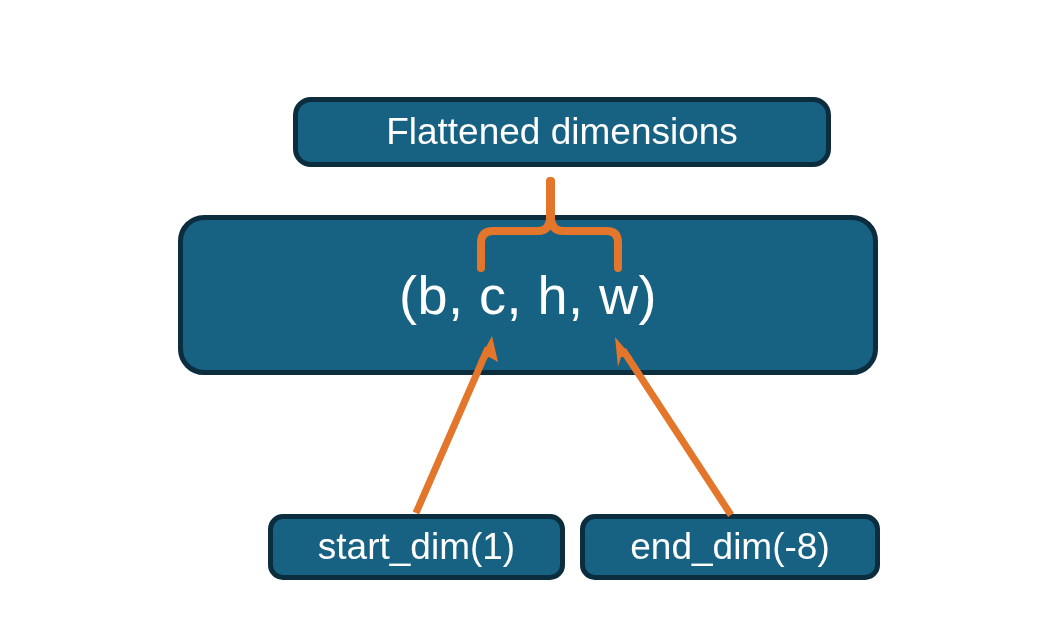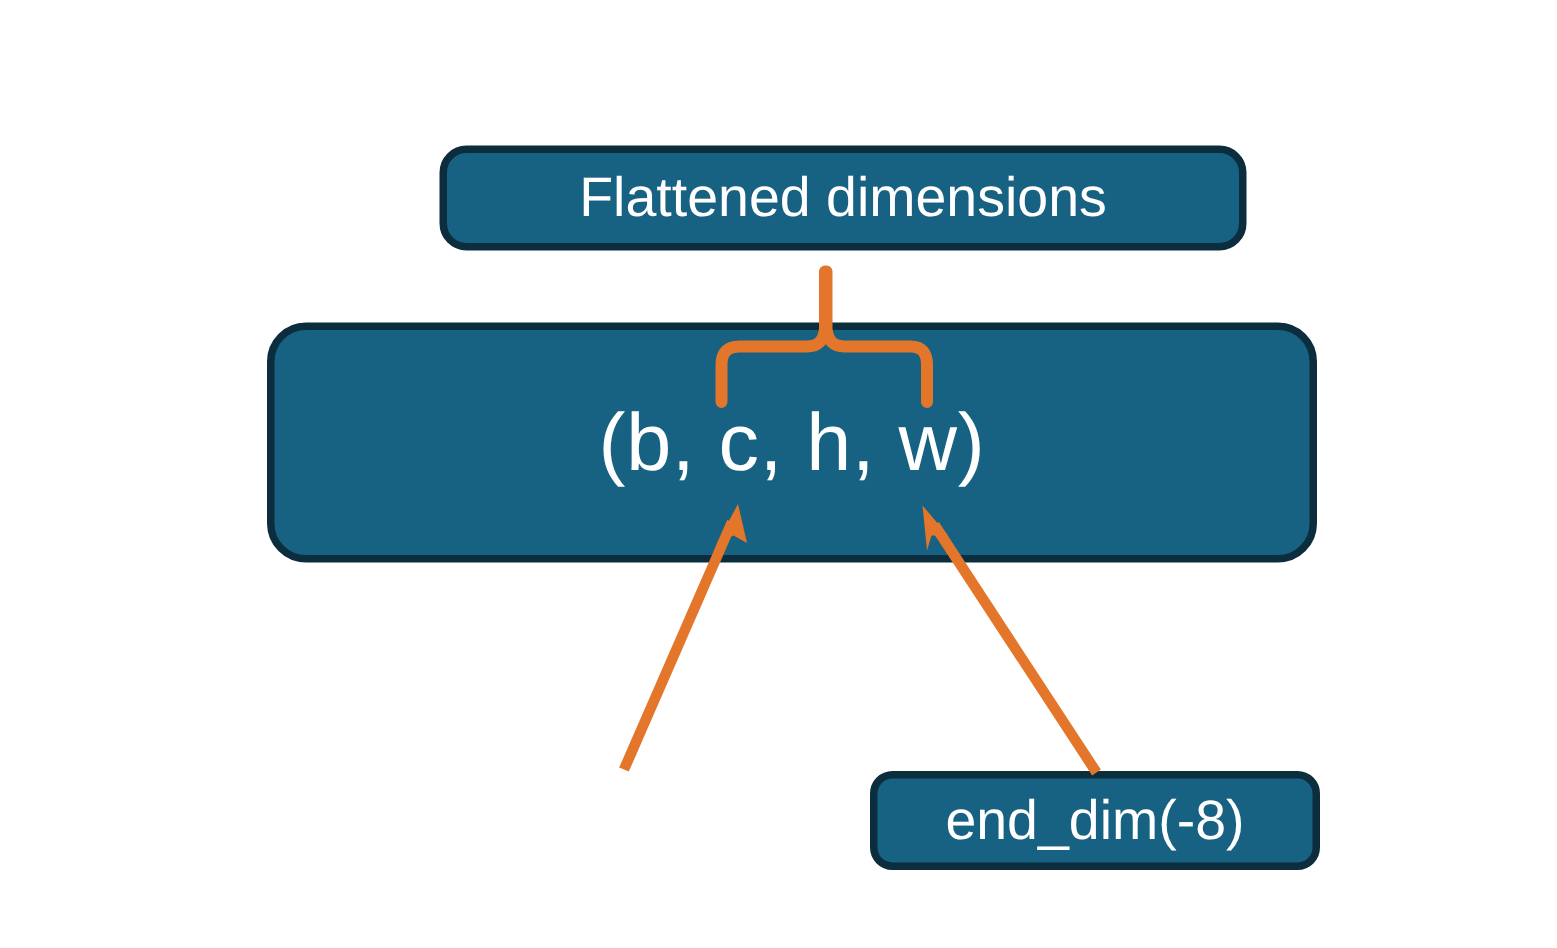--- a/index.html
+++ b/index.html
@@ -103,20 +103,23 @@
 <div id="canvas">
 
   <div class="node" id="node-flattened">
     <span class="node-label">Flattened dimensions</span>
   </div>
 
   <div class="node" id="node-shape">
     <span class="node-label">(b, c, h, w)</span>
   </div>
 
+  <div class="node" id="node-start-dim">
+    <span class="node-label">start_dim(1)</span>
+  </div>
 
   <div class="node" id="node-end-dim">
     <span class="node-label">end_dim(-8)</span>
   </div>
 
   <svg id="connectors" viewBox="0 0 1038 632">
 
     <g>
       <line x1="416" y1="513" x2="488" y2="348" stroke="#e3762a" stroke-width="7" stroke-linecap="butt"></line>
       <polygon points="492,336 498,362 489,357 478,362" fill="#e3762a"></polygon>

